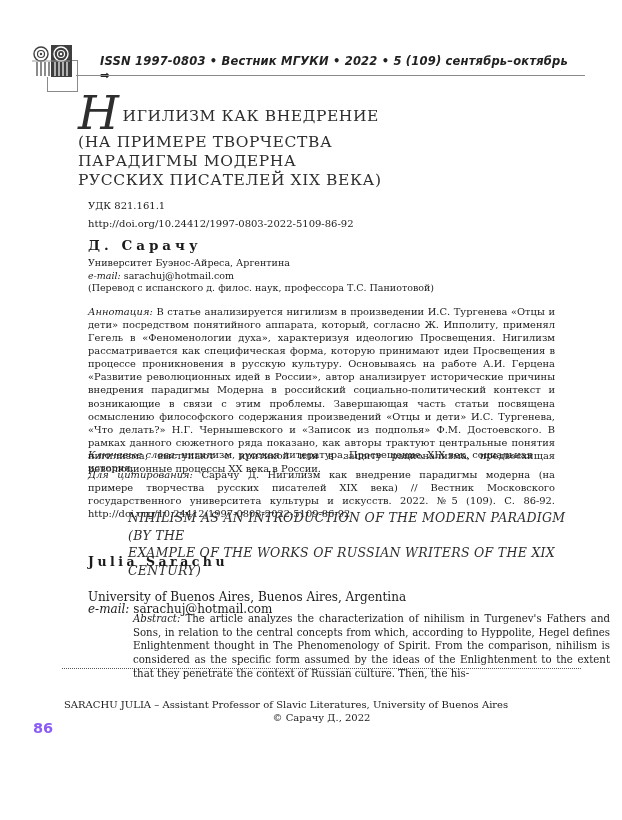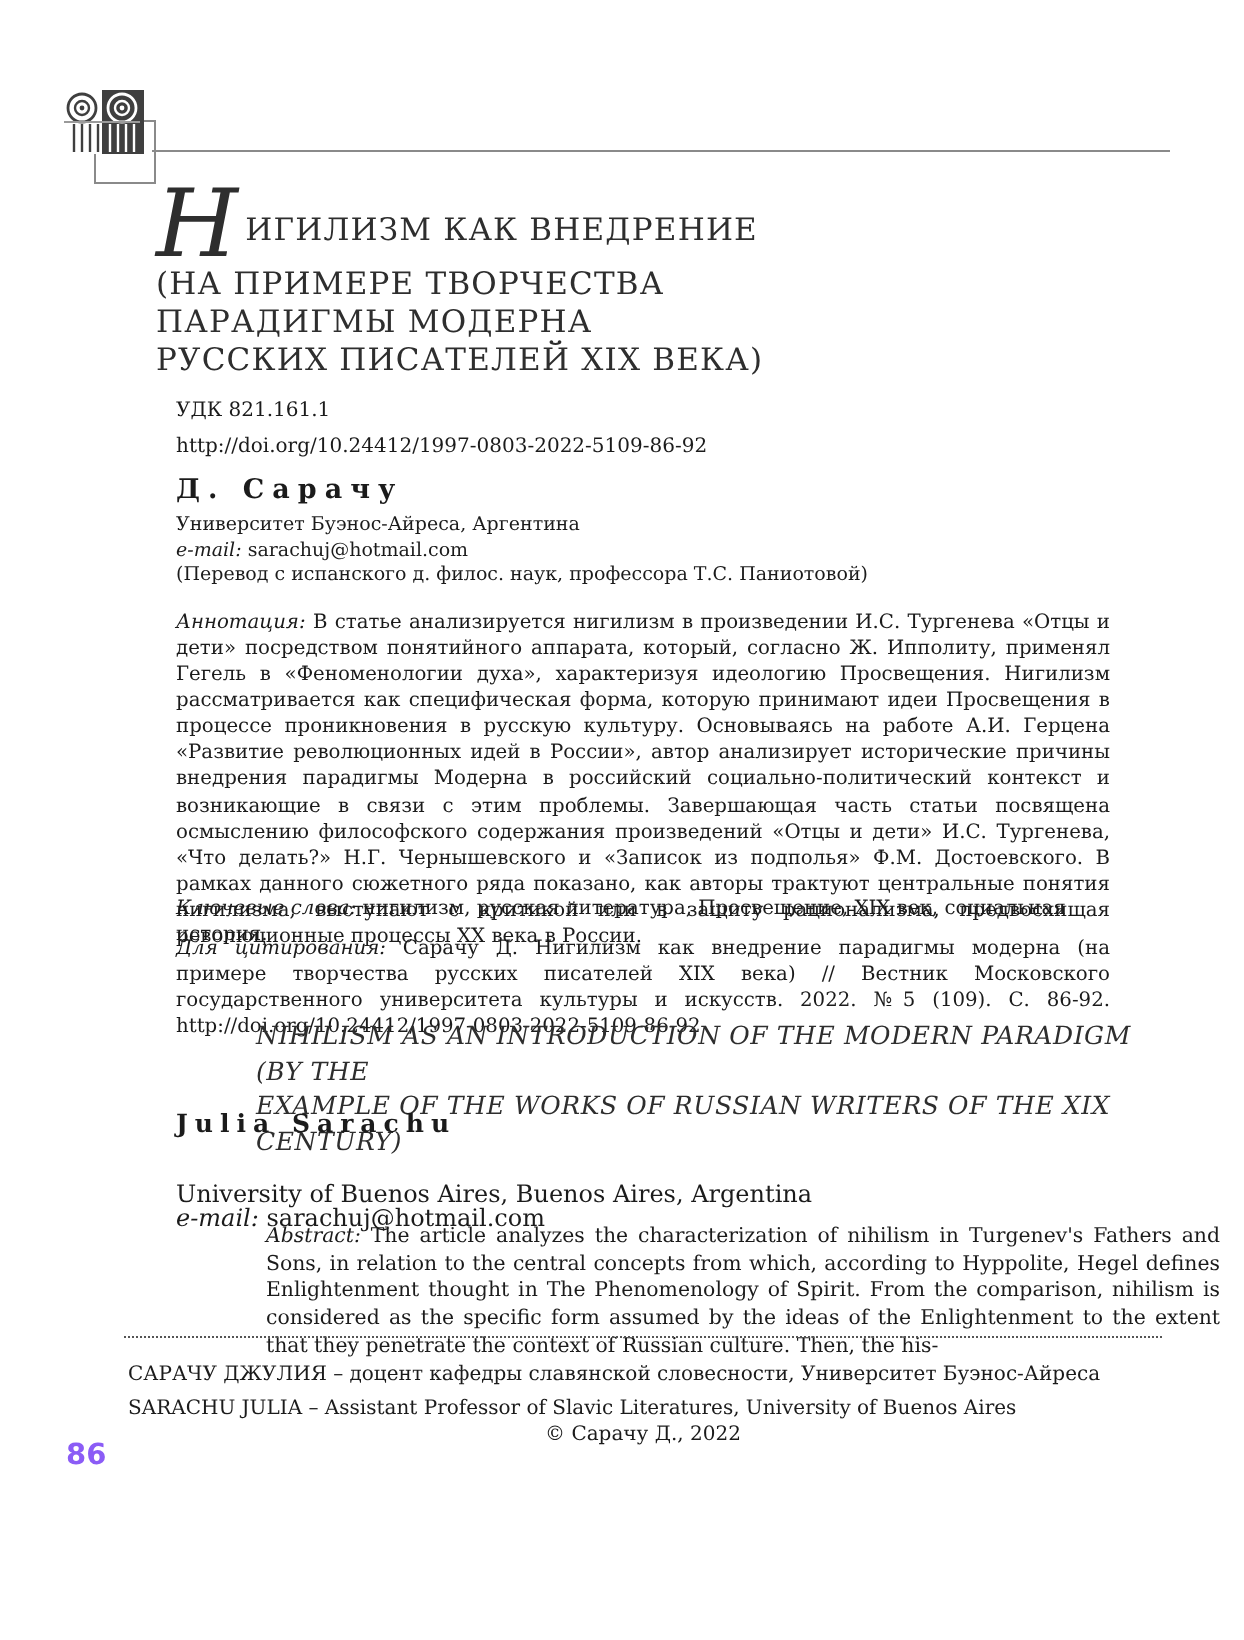--- a/index.html
+++ b/index.html
@@ -80,20 +80,21 @@
       <line x1="11" y1="17" x2="11" y2="31" stroke="#3f3f3f" stroke-width="1.2"></line>
       <line x1="15" y1="17" x2="15" y2="31" stroke="#3f3f3f" stroke-width="1.2"></line>
       <line x1="19" y1="17" x2="19" y2="31" stroke="#3f3f3f" stroke-width="1.2"></line>
       <line x1="25" y1="17" x2="25" y2="31" stroke="#ffffff" stroke-width="1.2"></line>
       <line x1="29" y1="17" x2="29" y2="31" stroke="#ffffff" stroke-width="1.2"></line>
       <line x1="33" y1="17" x2="33" y2="31" stroke="#ffffff" stroke-width="1.2"></line>
       <line x1="37" y1="17" x2="37" y2="31" stroke="#ffffff" stroke-width="1.2"></line>
       <line x1="2" y1="16" x2="40" y2="16" stroke="#9a9a9a" stroke-width="1"></line>
     </svg>
   </div>
+  <div class="issn">ISSN 1997-0803 • Вестник МГУКИ • 2022 • 5 (109) сентябрь–октябрь ⇒</div>
 
   <div class="title-ru">
     <div class="first"><span class="dropcap">Н</span><span>ИГИЛИЗМ КАК ВНЕДРЕНИЕ</span></div>
     <div>(НА ПРИМЕРЕ ТВОРЧЕСТВА</div>
     <div>ПАРАДИГМЫ МОДЕРНА</div>
     <div>РУССКИХ ПИСАТЕЛЕЙ XIX ВЕКА)</div>
   </div>
 
   <div class="meta">
     <div>УДК 821.161.1</div>
@@ -120,18 +121,17 @@
 
   <div class="author-en">Julia Sarachu</div>
   <div class="affil-en">
     <div>University of Buenos Aires, Buenos Aires, Argentina</div>
     <div><span class="em">e-mail:</span> <span>sarachuj@hotmail.com</span></div>
   </div>
 
   <p class="abstract"><span class="lead">Abstract:</span> <span>The article analyzes the characterization of nihilism in Turgenev's Fathers and Sons, in relation to the central concepts from which, according to Hyppolite, Hegel defines Enlightenment thought in The Phenomenology of Spirit. From the comparison, nihilism is considered as the specific form assumed by the ideas of the Enlightenment to the extent that they penetrate the context of Russian culture. Then, the his-</span></p>
 
   <div class="dotted"></div>
-  <div class="bio-ru">САРАЧУ ДЖУЛИЯ – доцент кафедры славянской словесности, Университет Буэнос-Айреса</div>
   <div class="bio-en">SARACHU JULIA – Assistant Professor of Slavic Literatures, University of Buenos Aires</div>
   <div class="copyright">© Сарачу Д., 2022</div>
   <div class="pagenum">86</div>
 
 </div>
 
 </body></html>

